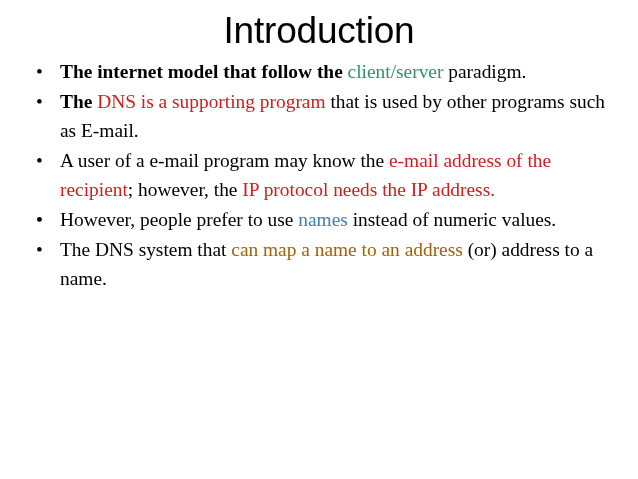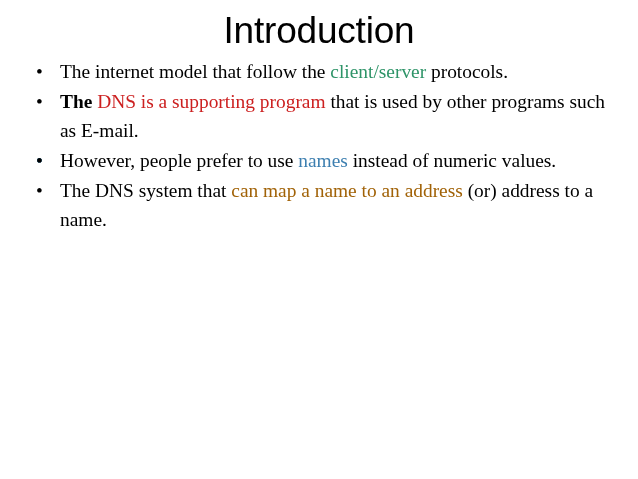--- a/index.html
+++ b/index.html
@@ -77,22 +77,22 @@
 </style>
 </head>
 <body>
 
 <div class="slide">
 
   <div class="slide-title">Introduction</div>
 
   <ul class="body-list">
 
-  <li class="bullet"><span class="marker">•</span><span class="bullet-text"><span style="color: rgb(0, 0, 0);">The internet model that follow the </span><span style="color: rgb(46, 148, 104);">client/server</span><span style="color: rgb(0, 0, 0);"> protocols.</span></span></li>
+  <li class="bullet"><span class="marker">•</span><span class="bullet-text"><span style="color: rgb(0, 0, 0); font-weight: bold;">The internet model that follow the </span><span style="color: rgb(46, 148, 104);">client/server</span><span style="color: rgb(0, 0, 0);"> paradigm.</span></span></li>
       <li class="bullet"><span class="marker">•</span><span class="bullet-text"><span style="color: rgb(0, 0, 0); font-weight: bold;">The </span><span style="color: rgb(204, 32, 32);">DNS is a supporting program</span><span style="color: rgb(0, 0, 0);"> that is used by other programs such as E-mail.</span></span></li>
-      <li class="bullet"><span class="marker">•</span></li>
+      <li class="bullet"><span class="marker">•</span><span class="bullet-text"><span style="color: rgb(0, 0, 0);">A user of a e-mail program may know the </span><span style="color: rgb(204, 32, 32);">e-mail address of the recipient</span><span style="color: rgb(0, 0, 0);">; however, the </span><span style="color: rgb(204, 32, 32);">IP protocol needs the IP address.</span></span></li>
       <li class="bullet"><span class="marker">•</span></li>
       <li class="bullet blue-bullet"><span class="marker">•</span></li>
       <li class="bullet"><span class="marker">•</span><span class="bullet-text"><span style="color: rgb(0, 0, 0);">However, people prefer to use </span><span style="color: rgb(61, 127, 176);">names</span><span style="color: rgb(0, 0, 0);"> instead of numeric values.</span></span></li>
       <li class="bullet"><span class="marker">•</span><span class="bullet-text"><span style="color: rgb(0, 0, 0); margin-top: 8px;">The DNS system that </span><span style="color: #a16207;">can map a name to an address</span><span style="color: rgb(0, 0, 0);"> (or) address to a name.</span></span></li>
     </ul>
 
 </div>
 
 </body></html>

